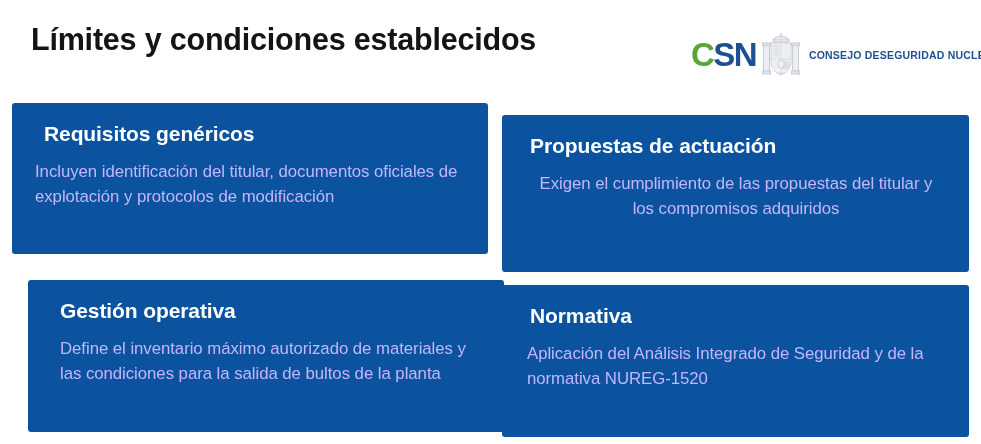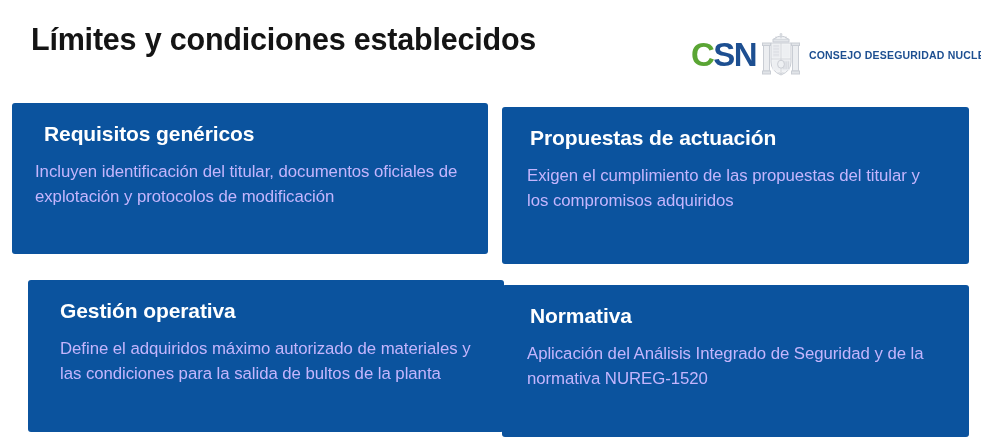--- a/index.html
+++ b/index.html
@@ -98,21 +98,21 @@
     position: absolute;
     background: #0b539e;
     border-radius: 3px;
     box-sizing: border-box;
     padding: 18px 24px 16px 20px;
     color: #ffffff;
     overflow: hidden;
   }
 
   .card.pos-tl { left: 0px;   top: 0px;   width: 476px; height: 151px; }
-  .card.pos-tr { left: 490px; top: 4px;   width: 467px; height: 157px; }
+  .card.pos-tr { left: 490px; top: 12px;   width: 467px; height: 157px; }
   .card.pos-bl { left: 16px;   top: 177px; width: 476px; height: 152px; }
   .card.pos-br { left: 490px; top: 182px; width: 467px; height: 152px; }
 
   .card-heading {
     font-size: 21px;
     font-weight: bold;
     line-height: 26px;
     margin: 0 0 12px 0;
     color: #ffffff;
     letter-spacing: -0.1px;
@@ -126,21 +126,21 @@
     margin: 0;
     letter-spacing: -0.05px;
   }
 
   
   .card.pos-tl .card-heading { margin-left: 12px; }
   .card.pos-tl .card-body    { margin-left: 3px; }
   .card.pos-bl .card-heading { margin-left: 12px; }
   .card.pos-bl .card-body    { margin-left: 12px; }
   .card.pos-tr .card-heading { margin-left: 8px; }
-  .card.pos-tr .card-body    { margin-left: 5px; }
+  .card.pos-tr .card-body    { margin-left: 5px; text-align: center; }
   .card.pos-br .card-heading { margin-left: 8px; }
   .card.pos-br .card-body    { margin-left: 5px; }
 </style>
 </head>
 <body>
 
 <div class="slide">
 
   <div class="header">
 
@@ -201,21 +201,21 @@
       <p class="card-body">Incluyen identificación del titular, documentos oficiales de explotación y protocolos de modificación</p>
     </div>
 
     <div class="card pos-tr">
       <p class="card-heading">Propuestas de actuación</p>
       <p class="card-body">Exigen el cumplimiento de las propuestas del titular y los compromisos adquiridos</p>
     </div>
 
     <div class="card pos-bl">
       <p class="card-heading">Gestión operativa</p>
-      <p class="card-body">Define el adquiridos máximo autorizado de materiales y las condiciones para la salida de bultos de la planta</p>
+      <p class="card-body">Define el inventario máximo autorizado de materiales y las condiciones para la salida de bultos de la planta</p>
     </div>
 
     <div class="card pos-br">
       <p class="card-heading">Normativa</p>
       <p class="card-body">Aplicación del Análisis Integrado de Seguridad y de la normativa NUREG-1520</p>
     </div>
 
   </div>
 </div>
 

